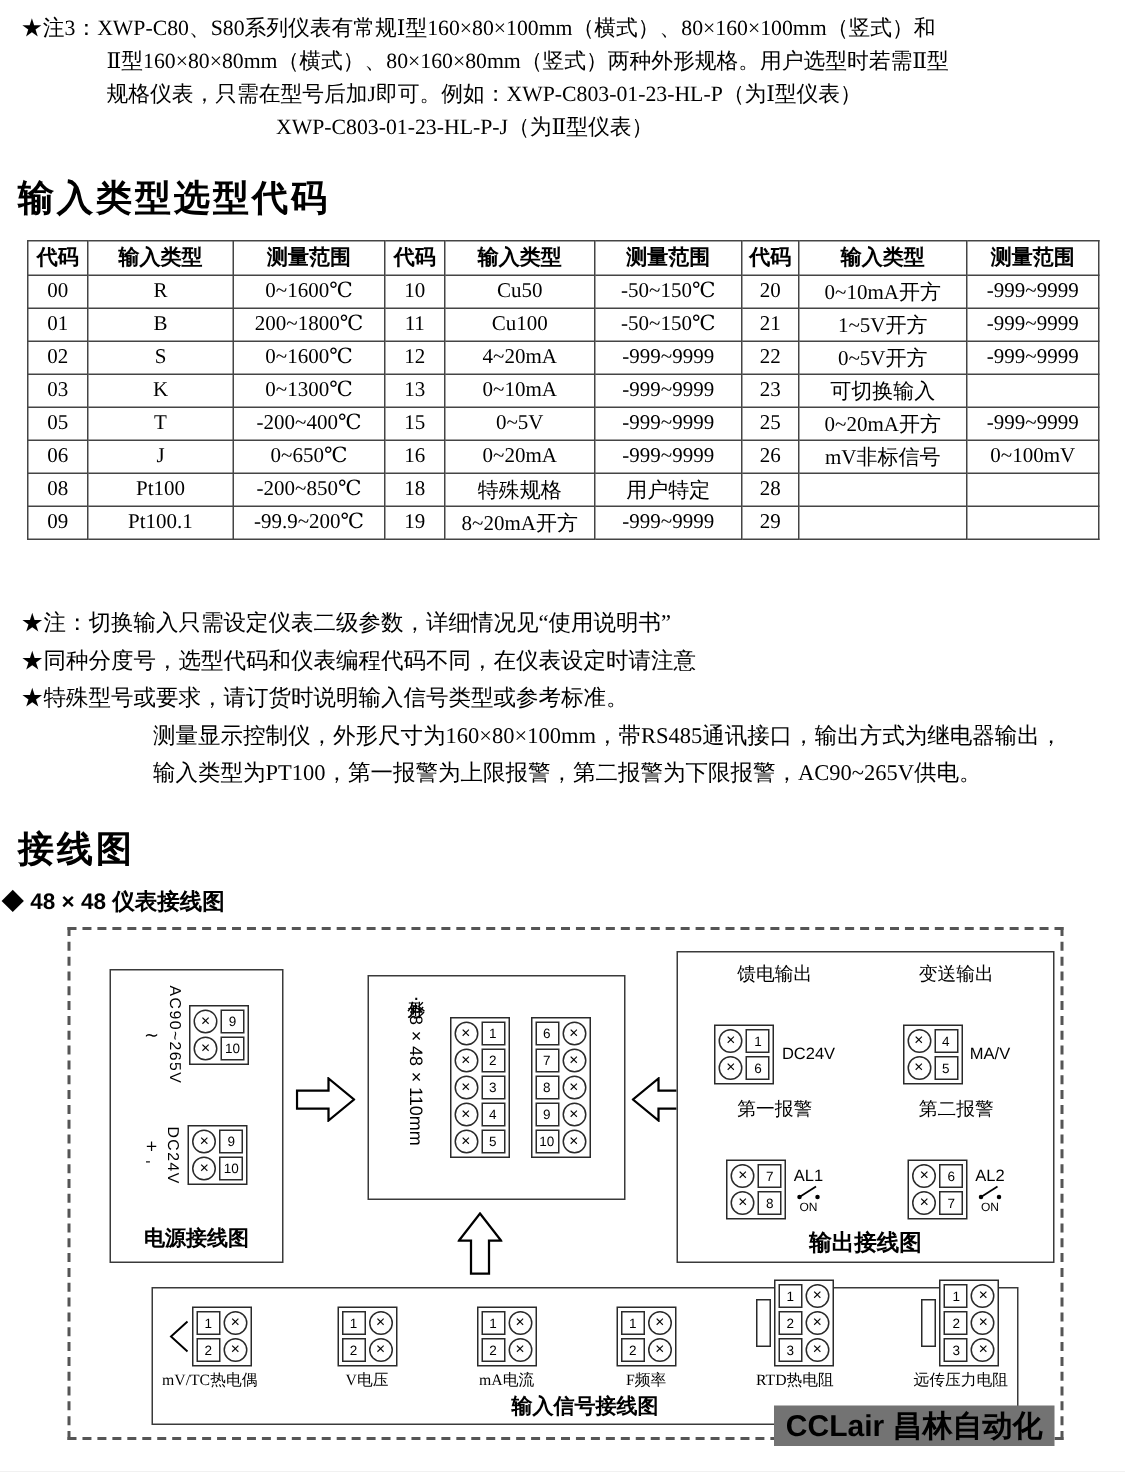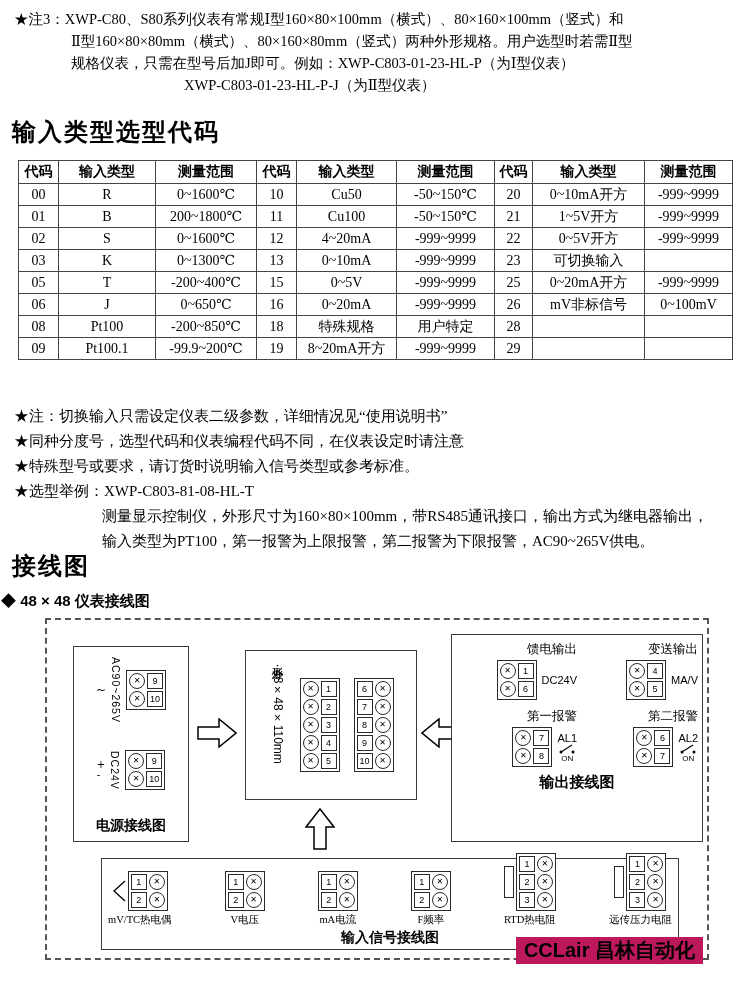--- a/index.html
+++ b/index.html
@@ -54,42 +54,42 @@
     font-family:"DejaVu Sans",sans-serif;font-style:normal;}
   .pm i{font-style:normal;}
   
   .meter-box{left:198px;top:30px;width:172px;height:150px;display:flex;align-items:center;
     justify-content:center;gap:14px;}
   .vsize{writing-mode:vertical-rl;font-size:12px;font-family:"Liberation Sans",sans-serif;
     height:134px;}
   
   .output-box{left:404px;top:14px;width:252px;height:208px;padding:6px 4px 4px 4px;}
   .out-grid{display:grid;grid-template-columns:1fr 1fr;row-gap:8px;}
-  .out-group{display:flex;flex-direction:column;align-items:flex-end;}
+  .out-group{display:flex;flex-direction:column;align-items:center;gap:23px;}
   .out-title{font-size:12.5px;margin-bottom:2px;}
   .out-row{display:flex;align-items:center;gap:5px;}
   .out-side{font-size:11px;font-family:"Liberation Sans",sans-serif;}
   .on-lbl{font-size:8px;font-family:"Liberation Sans",sans-serif;display:block;text-align:center;}
   .switch-icon{display:block;margin:0 auto;}
   .output-box .caption{margin-top:6px;font-size:15px;}
   
   .input-box{left:54px;top:238px;width:578px;height:92px;padding:6px 6px 2px 6px;}
   .in-groups{display:flex;justify-content:space-between;align-items:flex-end;height:62px;}
   .in-group{display:flex;flex-direction:column;align-items:center;}
   .in-pair{display:flex;align-items:center;gap:2px;}
   .in-label{font-size:10.5px;margin-top:2px;white-space:nowrap;}
   .res-icon{width:8px;height:30px;border:1px solid #2a2a2a;}
   .input-box .caption{position:absolute;left:0;right:0;bottom:2px;}
   
   .arrow{position:absolute;}
   #arrow-right{left:150px;top:98px;}
   #arrow-left{left:374px;top:98px;}
   #arrow-up{left:258px;top:188px;}
   
-  .logo{position:absolute;right:4px;bottom:-6px;background:#be185d;padding:0 8px;
+  .logo{position:absolute;right:4px;bottom:-6px;background:#737373;padding:0 8px;
     font-family:"Liberation Sans","DejaVu Sans",sans-serif;font-weight:bold;font-size:20px;}
 </style>
 </head>
 <body>
 
 <div class="page">
 
   <div class="note3">
     <div class="n3-line">★注3：XWP-C80、S80系列仪表有常规Ⅰ型160×80×100mm（横式）、80×160×100mm（竖式）和</div>
     <div class="n3-line indent1">Ⅱ型160×80×80mm（横式）、80×160×80mm（竖式）两种外形规格。用户选型时若需Ⅱ型</div>
@@ -213,21 +213,20 @@
           <td></td>
           <td></td>
         </tr>
       </tbody>
   </table>
 
   <div class="notes">
     <div class="note-line">★注：切换输入只需设定仪表二级参数，详细情况见“使用说明书”</div>
     <div class="note-line">★同种分度号，选型代码和仪表编程代码不同，在仪表设定时请注意</div>
     <div class="note-line">★特殊型号或要求，请订货时说明输入信号类型或参考标准。</div>
-    <div class="note-line">★选型举例：XWP-C803-81-08-HL-T</div>
     <div class="note-example">测量显示控制仪，外形尺寸为160×80×100mm，带RS485通讯接口，输出方式为继电器输出，</div>
     <div class="note-example">输入类型为PT100，第一报警为上限报警，第二报警为下限报警，AC90~265V供电。</div>
   </div>
 
   <div class="h-big" id="h-wiring">接线图</div>
   <div class="sub-diamond">◆ 48 × 48 仪表接线图</div>
 
   <div class="diagram">
 
     <div class="pbox power-box">

